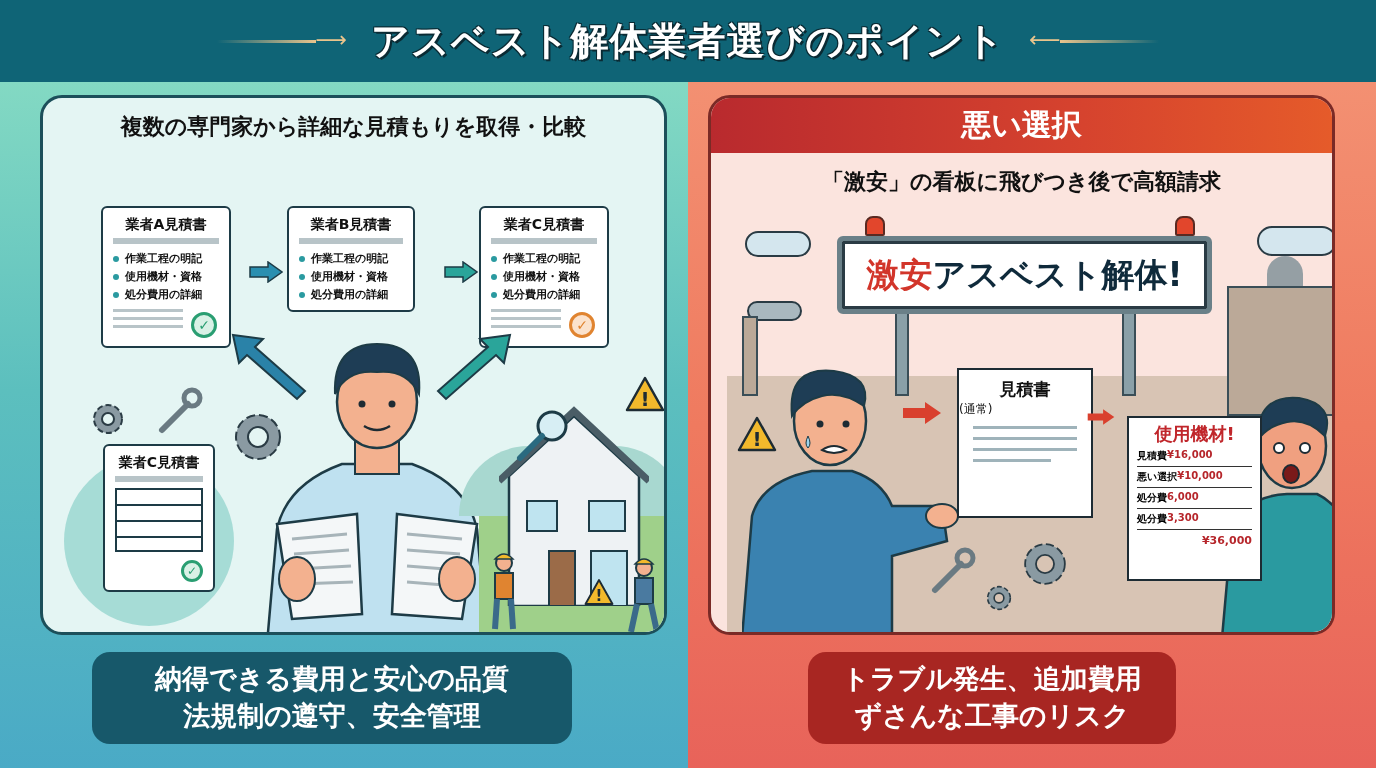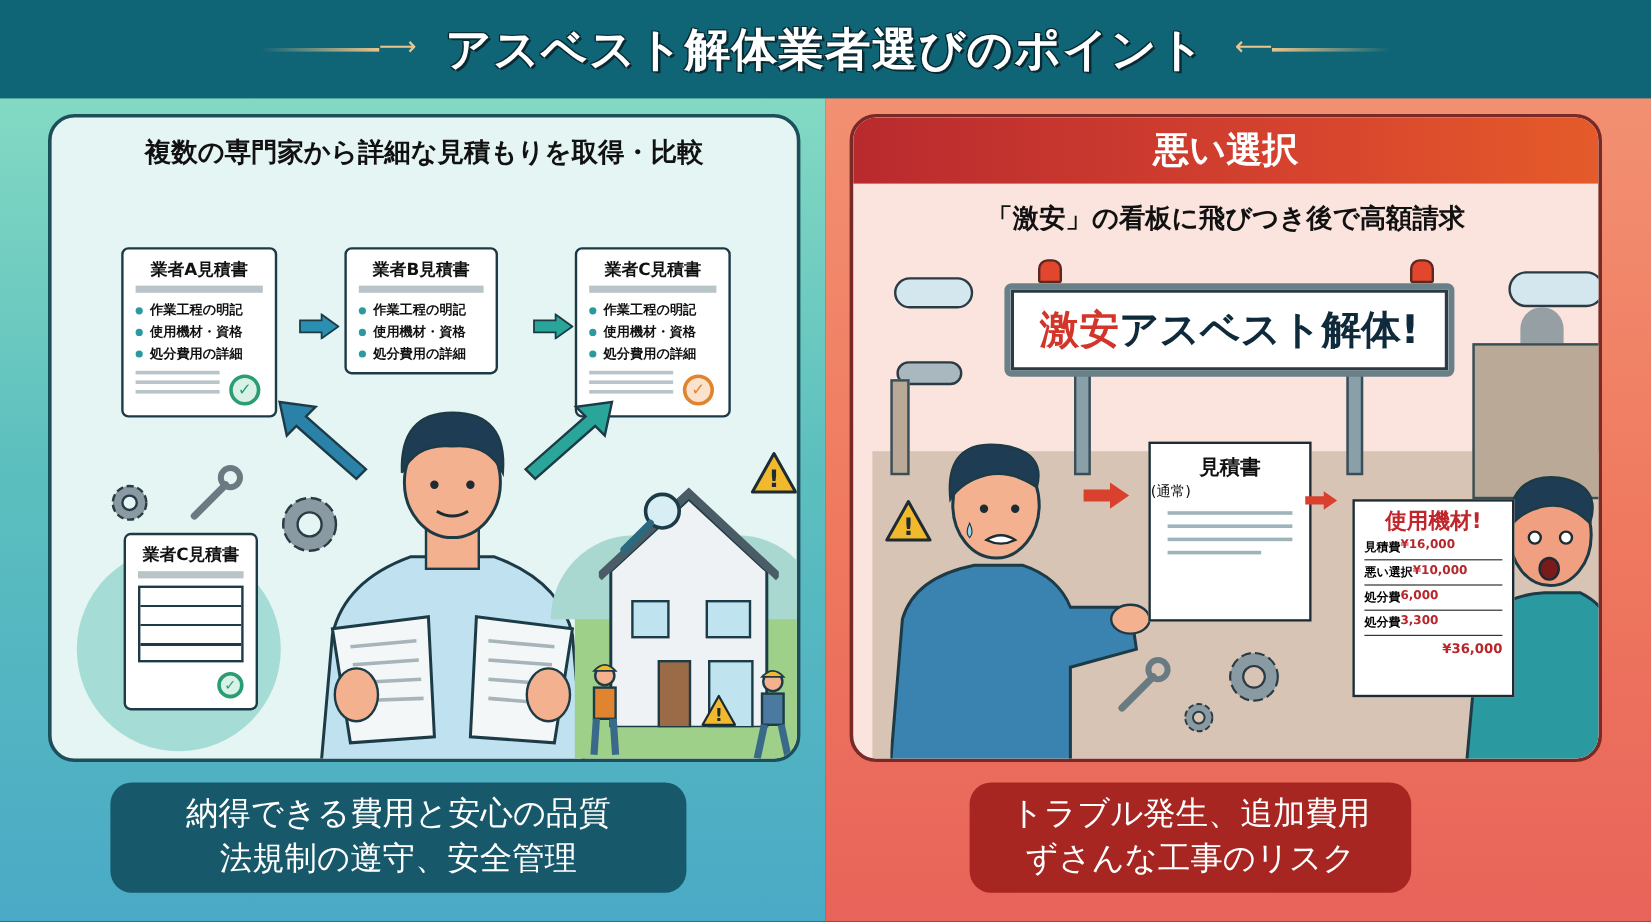--- a/index.html
+++ b/index.html
@@ -25,21 +25,21 @@
 .card{position:absolute;background:#fff;border:2px solid #1d3b46;border-radius:6px;padding:8px 10px}
 .card .ct{font-size:14px;font-weight:bold;color:#111;text-align:center;margin-bottom:4px}
 .card .bar{height:6px;background:#b8c4c8;margin:2px 0 6px}
 .card ul{list-style:none}
 .card li{font-size:11px;font-weight:bold;color:#111;line-height:18px;display:flex;align-items:center}
 .card li:before{content:"";width:6px;height:6px;border-radius:50%;background:#2a9aa0;margin-right:6px;flex-shrink:0}
 .lines div{height:3px;background:#b8c4c8;margin:5px 0}
 .check{position:absolute;width:26px;height:26px;border-radius:50%;border:3px solid #2a9e72;background:#d9f1e6;display:flex;align-items:center;justify-content:center;color:#2a9e72;font-size:14px;font-weight:bold}
 .check.orange{border-color:#e08430;background:#fbe2cc;color:#e08430}
 .flow-arrow{position:absolute;width:34px;height:22px}
-.footer{position:absolute;border-radius:18px;color:#fff;font-weight:normal;font-size:27px;text-align:center;line-height:37px;padding:8px 0}
+.footer{position:absolute;border-radius:18px;color:#fff;font-weight:bold;font-size:27px;text-align:center;line-height:37px;padding:8px 0}
 .left .footer{left:92px;top:570px;width:480px;height:92px;background:#17586a}
 .right .footer{left:120px;top:570px;width:368px;height:92px;background:#a82622}
 .sign{position:absolute;left:110px;top:30px;width:375px;height:78px;background:#fff;border:5px solid #6a8088;border-radius:6px;box-shadow:0 0 0 3px #2a3b44 inset;display:flex;align-items:center;justify-content:center;font-size:33px;font-weight:bold;color:#0f2a3b}
 .sign .red{color:#d2352a}
 .pole{position:absolute;width:14px;background:#8aa0a8;border:2px solid #3a4e57}
 .siren{position:absolute;width:20px;height:20px;background:#e2462c;border-radius:8px 8px 2px 2px;border:2px solid #5a2a22}
 .estimate{position:absolute;left:230px;top:162px;width:136px;height:150px;background:#fff;border:2px solid #1d2b33}
 .estimate .t1{font-size:17px;font-weight:bold;text-align:center;margin-top:8px;color:#111}
 .estimate .t2{font-size:12px;text-align:left;color:#111}
 .estimate .l{height:3px;background:#9fb3ba;margin:8px 14px}

